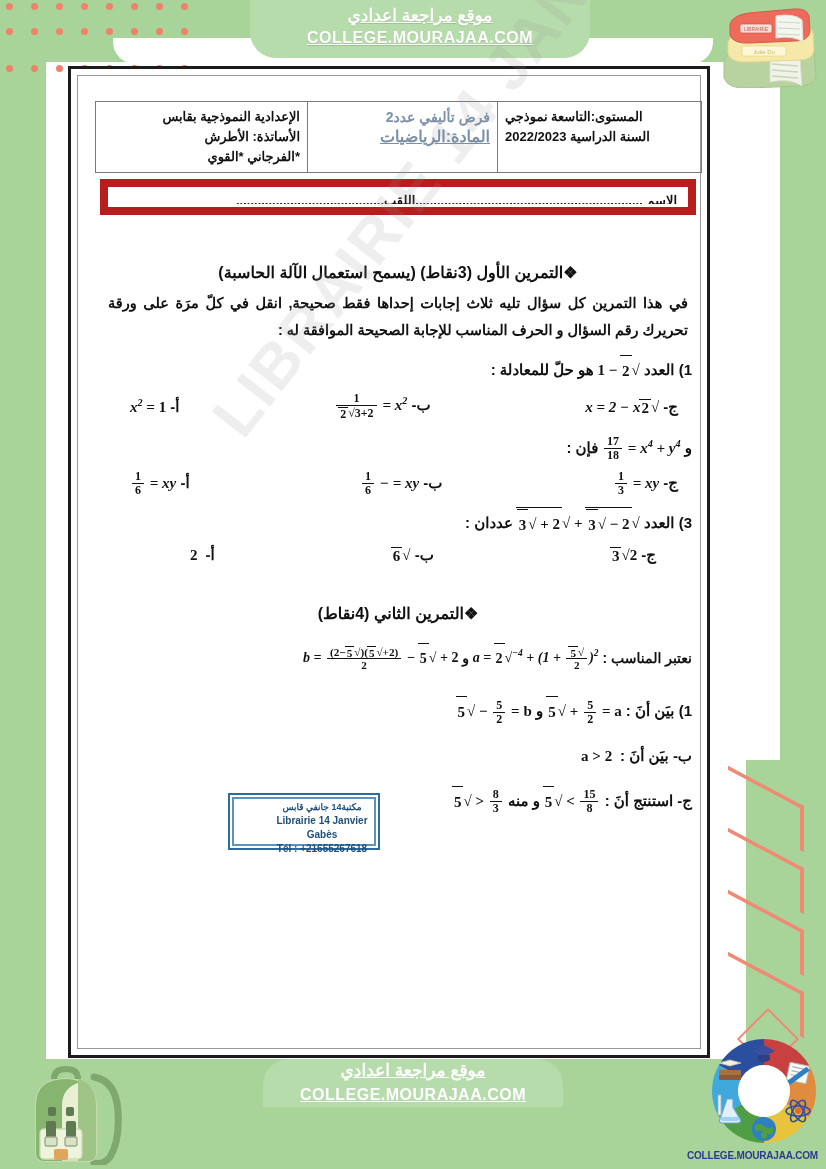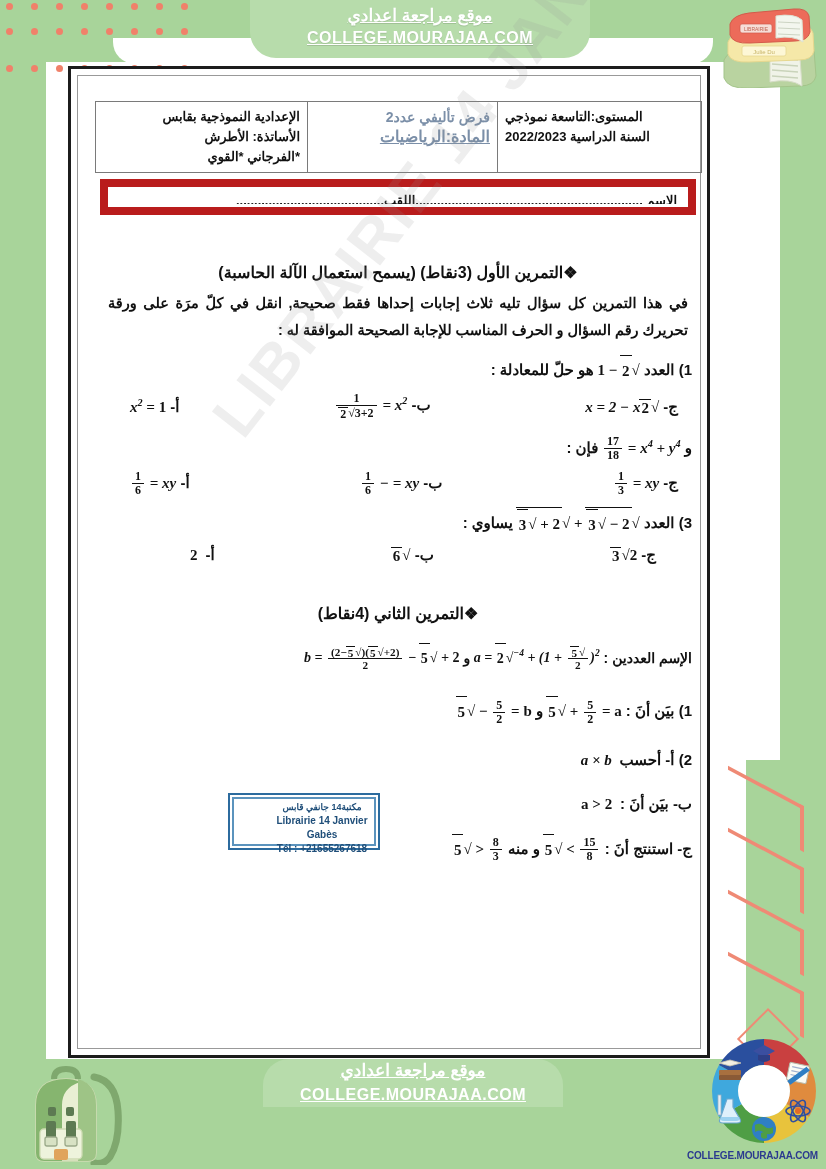--- a/index.html
+++ b/index.html
@@ -373,63 +373,59 @@
       </div>
     </div>
 
     <div class="q-line">
       <span>3) العدد</span>
       <span class="mathu">
         <span class="sq"><span class="rad">√</span><span class="bar">2 − <span class="sq"><span class="rad">√</span><span class="bar">3</span></span></span></span>
         +
         <span class="sq"><span class="rad">√</span><span class="bar">2 + <span class="sq"><span class="rad">√</span><span class="bar">3</span></span></span></span>
       </span>
-      <span>يساوي :</span>
+      <span>عددان :</span>
     </div>
     <div class="opts" style="margin-left:90px; margin-right:40px;">
       <div class="opt">
         <span>أ-</span>
         <span class="mathu">&nbsp;2</span>
       </div>
       <div class="opt">
         <span>ب-</span>
         <span class="mathu"><span class="sq"><span class="rad">√</span><span class="bar">6</span></span></span>
       </div>
       <div class="opt">
         <span>ج-</span>
         <span class="mathu">2<span class="sq"><span class="rad">√</span><span class="bar">3</span></span></span>
       </div>
     </div>
 
     <div class="ex-title" style="margin-top:40px;">❖التمرين الثاني (4نقاط)</div>
 
     <div class="q-line" style="font-size:14px; margin-top:16px;">
-      <span>الإسم العددين :</span>
+      <span>نعتبر المناسب :</span>
       <span class="math">a =
         <span class="sq mathu"><span class="rad">√</span><span class="bar">2</span></span><span class="sup">−4</span>
         + (1 + <span class="frac mathu"><span class="num"><span class="sq"><span class="rad">√</span><span class="bar">5</span></span></span><span class="den">2</span></span>)<span class="sup">2</span>
       </span>
       <span>و</span>
       <span class="math">b =
         <span class="frac mathu"><span class="num">(2+<span class="sq"><span class="rad">√</span><span class="bar">5</span></span>)(<span class="sq"><span class="rad">√</span><span class="bar">5</span></span>−2)</span><span class="den">2</span></span>
         − <span class="sq mathu"><span class="rad">√</span><span class="bar">5</span></span> + <span class="mathu">2</span>
       </span>
     </div>
 
     <div class="q-line" style="margin-top:22px;">
       <span>1) بيَن أنَ :</span>
       <span class="mathu">a = <span class="frac"><span class="num">5</span><span class="den">2</span></span> + <span class="sq"><span class="rad">√</span><span class="bar">5</span></span></span>
       <span>و</span>
       <span class="mathu">b = <span class="frac"><span class="num">5</span><span class="den">2</span></span> − <span class="sq"><span class="rad">√</span><span class="bar">5</span></span></span>
     </div>
 
-    <div class="q-line" style="margin-top:18px;">
-      <span>2) أ- أحسب</span>
-      <span class="math">&nbsp;a × b</span>
-    </div>
 
     <div class="q-line" style="margin-top:14px;">
       <span>ب- بيَن أنَ :</span>
       <span class="mathu">&nbsp;a &gt; 2</span>
     </div>
 
     <div class="q-line" style="margin-top:14px;">
       <span>ج- استنتج أنَ :</span>
       <span class="mathu">
         <span class="frac"><span class="num">15</span><span class="den">8</span></span> &gt; <span class="sq"><span class="rad">√</span><span class="bar">5</span></span>

